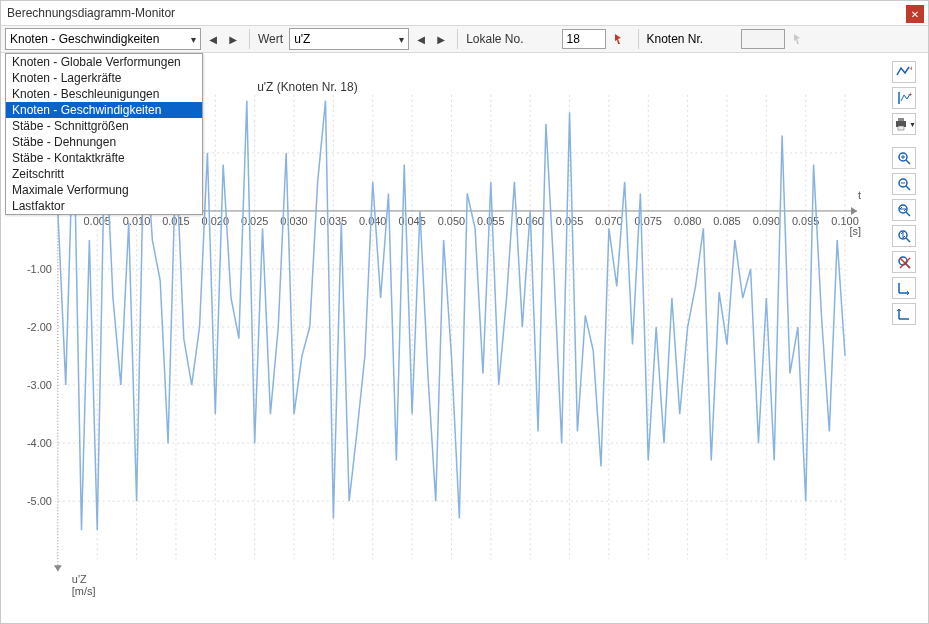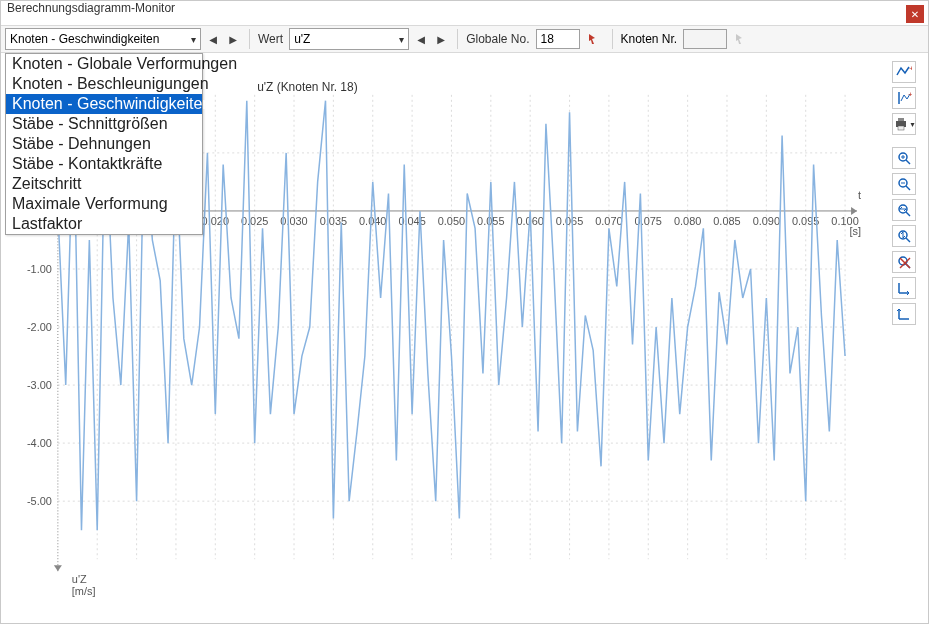--- a/index.html
+++ b/index.html
@@ -1,28 +1,28 @@
 <!DOCTYPE html>
 <html><head>
 <meta charset="utf-8">
 <style>
   * { box-sizing: border-box; margin: 0; padding: 0; font-family: "Segoe UI", Tahoma, sans-serif; }
   html, body { width: 929px; height: 624px; background: #fff; overflow: hidden; }
   .window { width: 929px; height: 624px; border: 1px solid #c9c9c9; position: relative; background: #fff; }
-  .titlebar { height: 24px; display: flex; padding-left: 6px; font-size: 12px; color: #333; background: #fff; }
+  .titlebar { height: 24px; display: flex; align-items: center; padding-left: 6px; font-size: 12px; color: #333; background: #fff; }
   .titlebar .close { position: absolute; right: 4px; top: 4px; width: 18px; height: 18px; background: #c0392b; color: #fff; display:flex; align-items:center; justify-content:center; font-size: 10px; cursor:pointer; }
   .toolbar { height: 28px; border-top: 1px solid #d9d9d9; border-bottom: 1px solid #d9d9d9; background: #f6f6f6; display: flex; align-items: center; padding: 0 4px; gap: 4px; font-size: 12px; }
   .combo { position: relative; height: 22px; border: 1px solid #a0a0a0; background: #fff; display: flex; align-items: center; padding: 0 4px; }
   .combo .chev { margin-left: auto; color:#333; font-size:10px; }
   .nav-btn { width: 16px; height: 20px; border: none; background: transparent; font-size: 10px; color:#444; cursor:pointer; }
   .sep { width: 1px; height: 20px; background: #d0d0d0; margin: 0 4px; }
   .lbl { font-size: 12px; color: #333; padding-right:2px;text-align:center;}
-  .num-input { width: 44px; height: 20px; border: 1px solid #a0a0a0; font-size: 12px; padding-left: 4px; }
+  .num-input { width: 44px; height: 20px; border: 1px solid #a0a0a0; font-size: 12px; padding-left: 4px; margin-left: 32px; }
   .pick-btn { width: 20px; height: 20px; border:1px solid transparent; background:transparent; display:flex; align-items:center;justify-content:center; cursor:pointer; color:#888;}
-  .dropdown { position: absolute; left: 4px; top: 52px; width: 198px; border: 1px solid #a0a0a0; background: #fff; font-size: 16px; z-index: 50; box-shadow: 1px 1px 2px rgba(0,0,0,0.15);}
+  .dropdown { position: absolute; left: 4px; top: 52px; width: 198px; border: 1px solid #a0a0a0; background: #fff; font-size: 12px; z-index: 50; box-shadow: 1px 1px 2px rgba(0,0,0,0.15);}
   .dropdown .item { padding: 1px 6px; color: #222; cursor: pointer; white-space: nowrap; }
   .dropdown .item.sel { background: #0a63c9; color: #fff; }
   .canvas-wrap { position: absolute; left: 4px; top: 54px; right: 50px; bottom: 4px; }
   svg.chart { width: 100%; height: 100%; }
   .right-tools { position: absolute; right: 6px; top: 60px; width: 30px; display: flex; flex-direction: column; gap: 4px; }
   .tool { width: 24px; height: 22px; border: 1px solid #c9c9c9; background: #fff; display:flex; align-items:center; justify-content:center; font-size: 12px; cursor:pointer; color:#1560b7; }
   .tool.red { color:#c0392b; }
   .tool-sep { height:4px; }
   .axis-text { font-size: 11px; fill: #555; }
   .chart-title { font-size: 12px; fill: #333; }
@@ -47,39 +47,40 @@
     <button class="nav-btn">▶</button>
     <div class="sep"></div>
     <span class="lbl">Wert</span>
     <div class="combo" style="width:120px">
       <span>u'Z</span>
       <span class="chev">▾</span>
     </div>
     <button class="nav-btn">◀</button>
     <button class="nav-btn">▶</button>
     <div class="sep"></div>
-    <span class="lbl">Globale No.</span>
+    <span class="lbl">Lokale No.</span>
     <input class="num-input" value="18" style="">
     <button class="pick-btn">
       <svg width="14" height="14">
           <path d="M2 2 L8 6 L5 7 L7 12 L5 12 L4 8 L2 9 Z" fill="#c0392b"></path>
         </svg>
     </button>
     <div class="sep"></div>
     <span class="lbl" style="color:#000000">Knoten Nr.</span>
     <input class="num-input" style="color: rgb(187, 187, 187);" disabled="" value="">
     <button class="pick-btn" style="opacity:0.4">
       <svg width="14" height="14">
           <path d="M2 2 L8 6 L5 7 L7 12 L5 12 L4 8 L2 9 Z" fill="#888"></path>
         </svg>
     </button>
   </div>
 
   <div class="dropdown" id="dropdown">
       <div class="item">Knoten - Globale Verformungen</div>
+      <div class="item">Knoten - Lagerkräfte</div>
       <div class="item">Knoten - Beschleunigungen</div>
       <div class="item sel">Knoten - Geschwindigkeiten</div>
       <div class="item">Stäbe - Schnittgrößen</div>
       <div class="item">Stäbe - Dehnungen</div>
       <div class="item">Stäbe - Kontaktkräfte</div>
       <div class="item">Zeitschritt</div>
       <div class="item">Maximale Verformung</div>
       <div class="item">Lastfaktor</div>
     </div>
 

